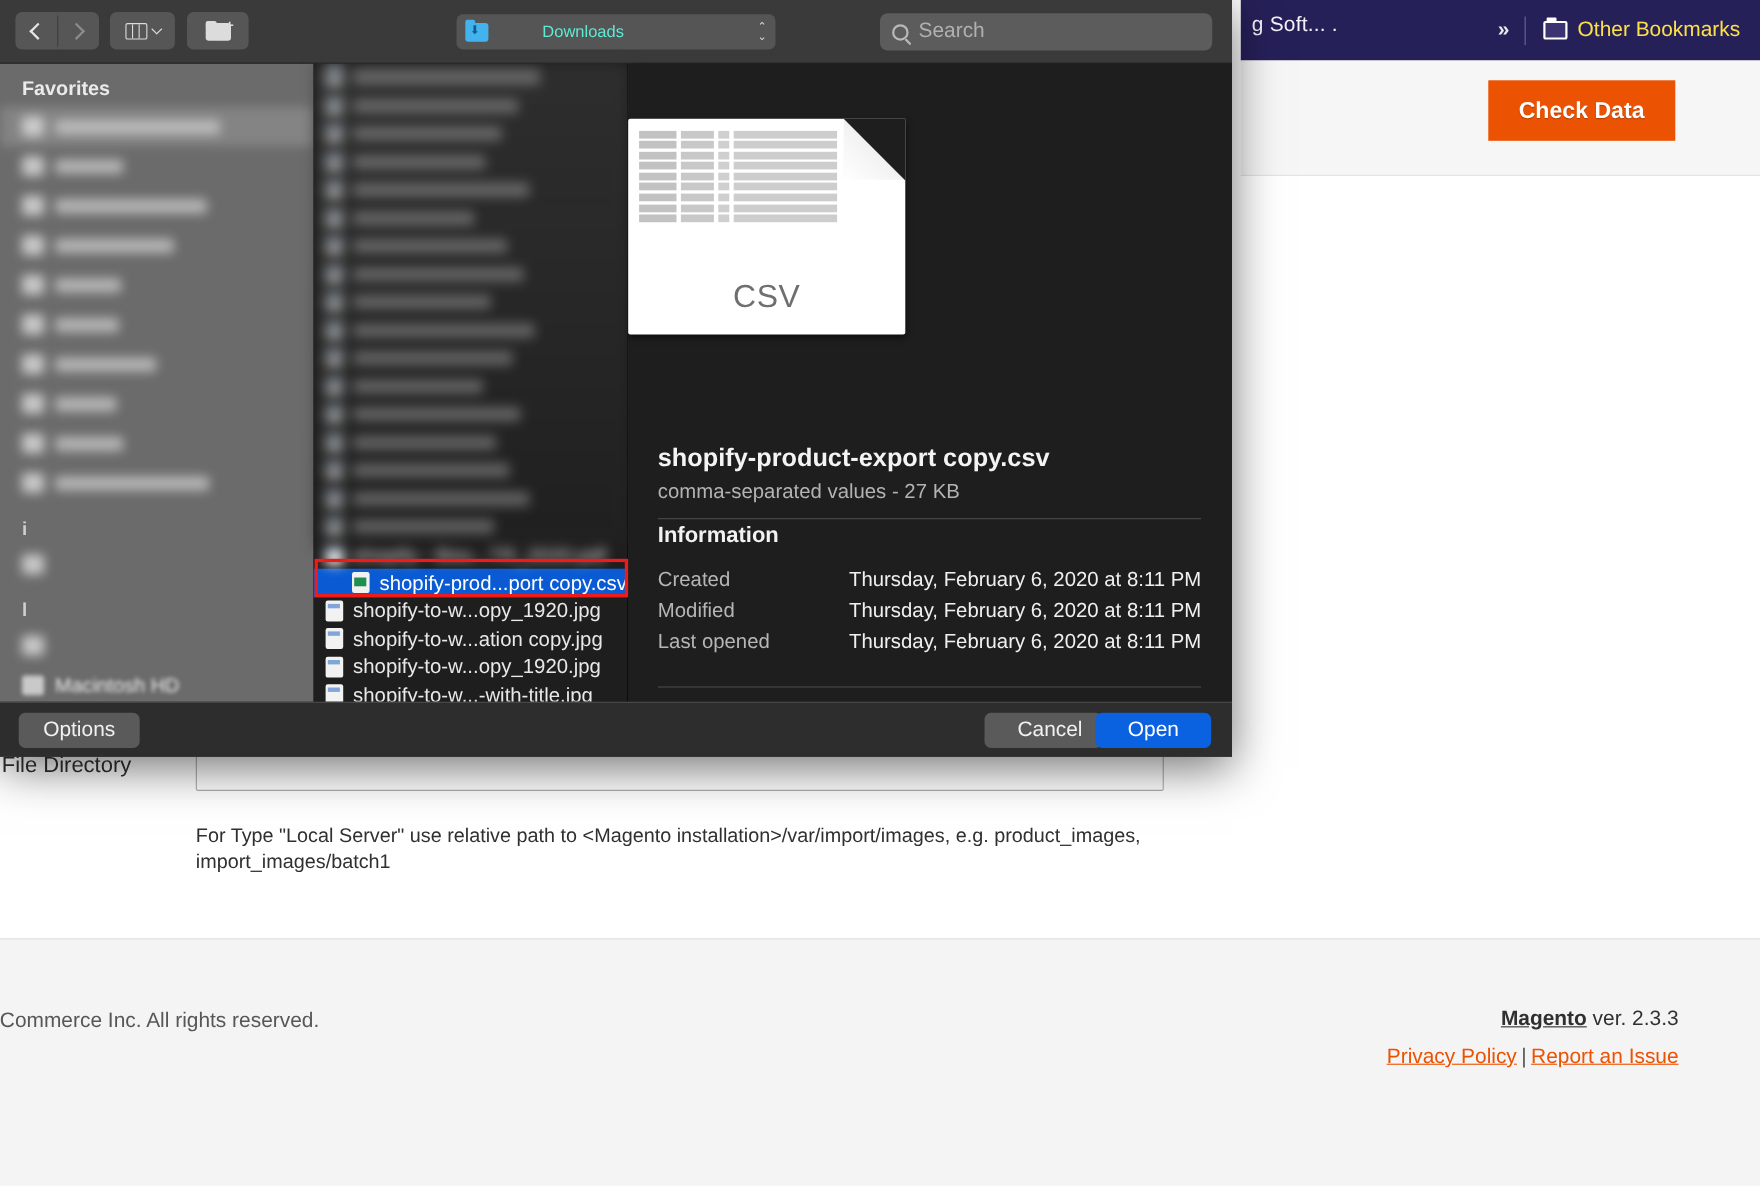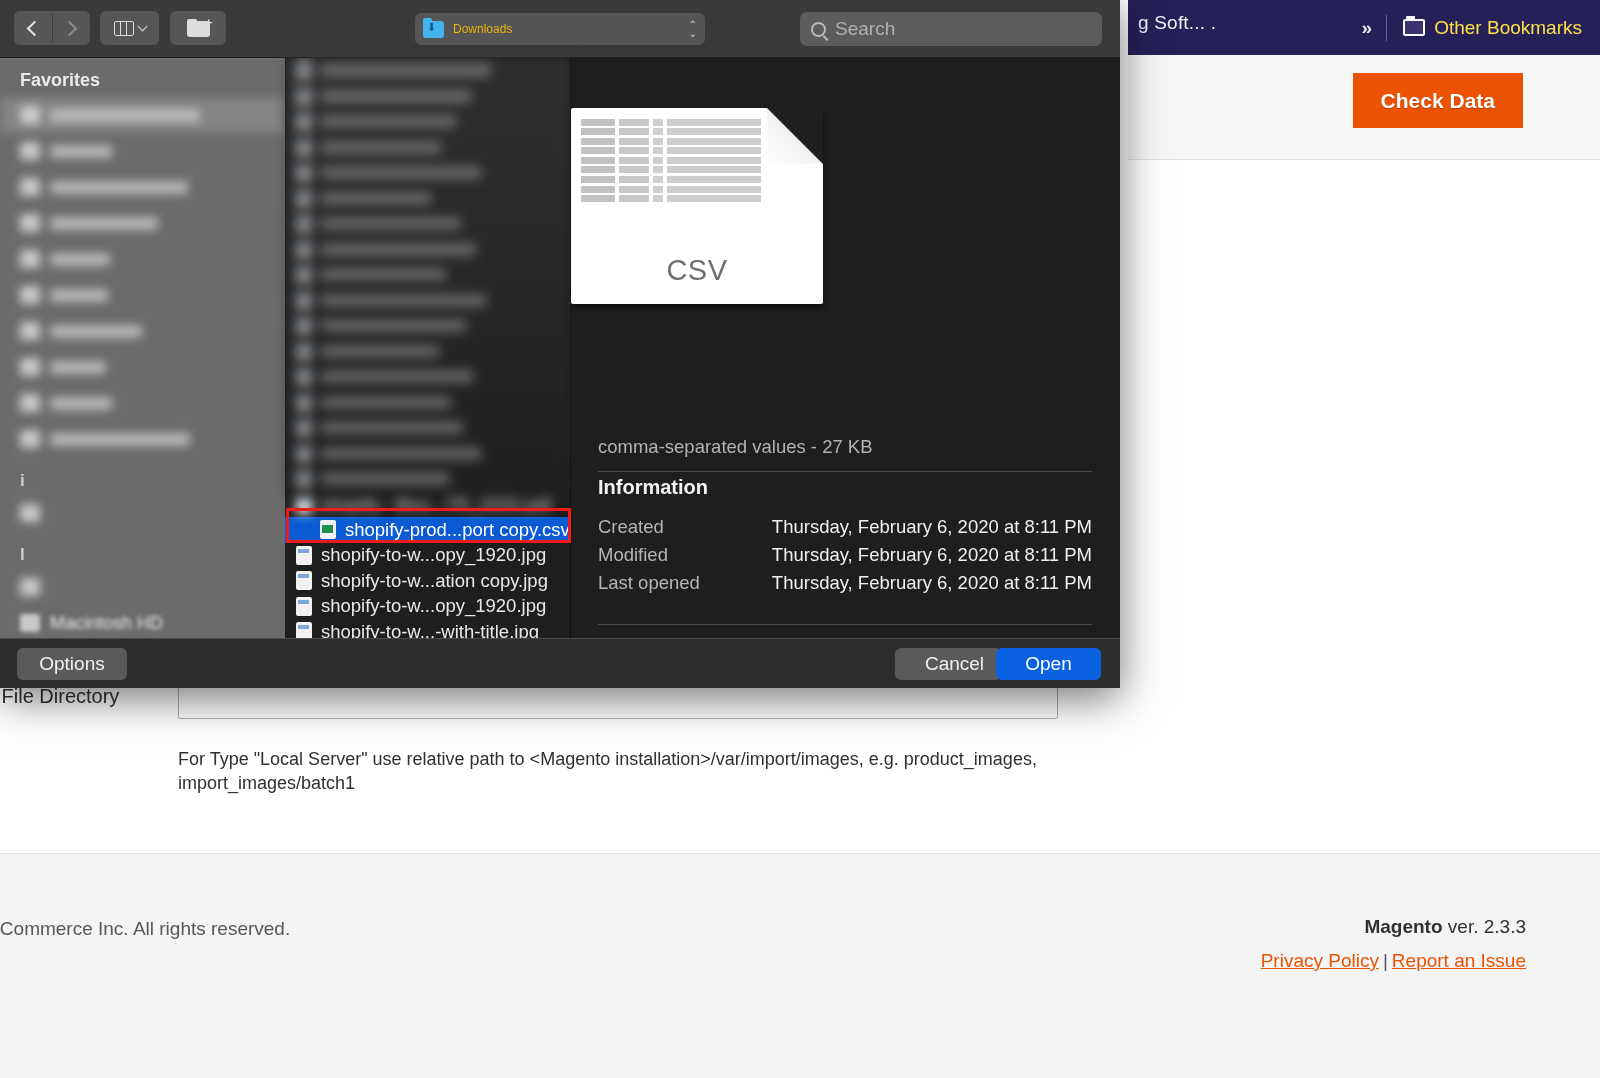--- a/index.html
+++ b/index.html
@@ -75,21 +75,21 @@
     background: #f4f4f4; border-top: 1px solid #e0e0e0;
   }
   .footer-copyright {
     position: absolute; left: -16px; top: 64px;
     font-size: 19px; color: #575757; white-space: nowrap;
   }
   .footer-version {
     position: absolute; right: 74px; top: 62px;
     font-size: 19px; color: #303030; white-space: nowrap;
   }
-  .footer-version b { font-weight: 700; }
+  .footer-version b { font-weight: 700; text-decoration: underline; }
   .footer-links {
     position: absolute; right: 74px; top: 96px;
     font-size: 19px; color: #575757; white-space: nowrap;
   }
   .footer-links a { color: #eb5202; text-decoration: underline; cursor: pointer; }
   .footer-sep { color: #575757; padding: 0 4px; }
 
   
   #finder-dialog {
     position: absolute; left: 0; top: 0; width: 1120px; height: 688px;
@@ -151,21 +151,21 @@
     width: 21px; height: 17px; background: #43b3f0; border-radius: 2px 3px 3px 3px;
     position: relative; margin-right: 9px; flex: none;
   }
   .path-folder-ico::before {
     content:""; position:absolute; left:0; top:-3px; width:9px; height:4px;
     background:#43b3f0; border-radius:2px 2px 0 0;
   }
   .path-folder-ico::after {
     content:"⬇"; position:absolute; left:4px; top:0px; font-size:11px; color:#0d5e8a;
   }
-  .path-label { font-size: 12px; color: #eab308; flex: 1; }
+  .path-label { font-size: 15px; color: #5eead4; flex: 1; margin-left: 40px; }
   .stepper { display:flex; flex-direction:column; align-items:center; color:#d8d8d8;
              font-size: 10px; line-height: 9px; }
 
   .search-field {
     position: absolute; left: 800px; top: 12px; width: 302px; height: 34px;
     background: #5c5c5c; border-radius: 7px; display: flex; align-items: center;
     padding: 0 11px; cursor: text;
   }
   .search-ico { width:15px; height:15px; border:2px solid #b8b8b8; border-radius:50%;
                 position: relative; margin-right: 9px; flex:none; }
@@ -596,20 +596,21 @@
               <i class="c1"></i>
               <i class="c2"></i>
               <i class="c3"></i>
               <i class="c4"></i>
             </div>
         </div>
         <div class="csv-word">CSV</div>
       </div>
     </div>
 
+    <div class="pv-title">shopify-product-export copy.csv</div>
     <div class="pv-sub">comma-separated values - 27 KB</div>
     <div class="pv-rule1"></div>
     <div class="pv-section">Information</div>
     <div class="pv-table" id="pv-rows">
         <div class="pv-row">
           <div class="pv-key">Created</div>
           <div class="pv-val">Thursday, February 6, 2020 at 8:11 PM</div>
         </div>
         <div class="pv-row">
           <div class="pv-key">Modified</div>

